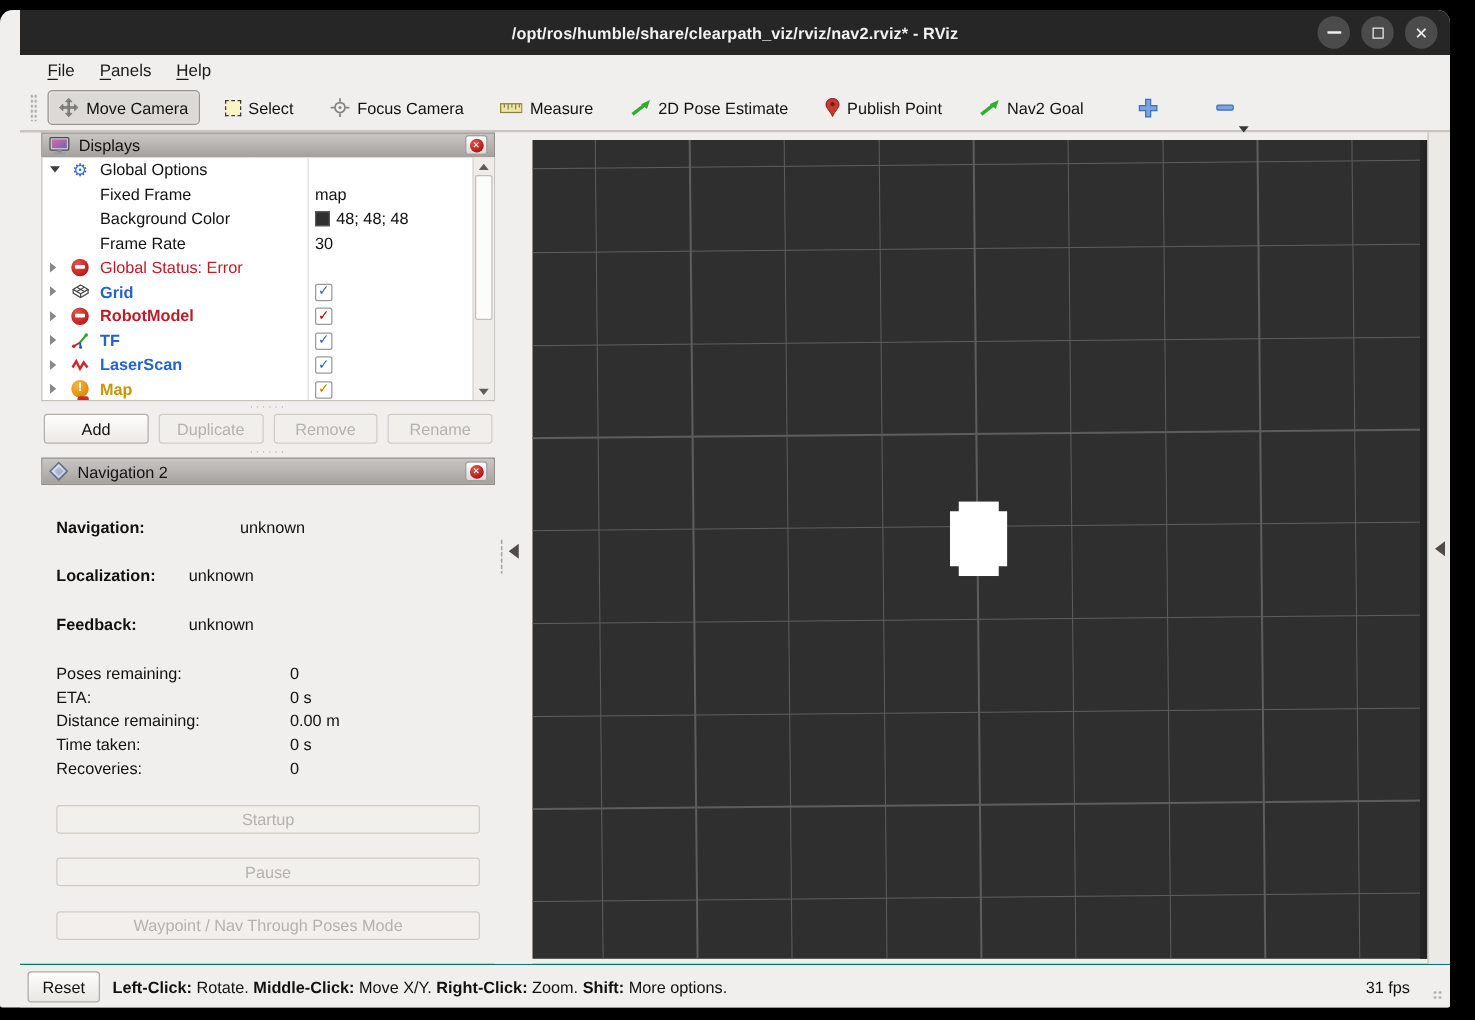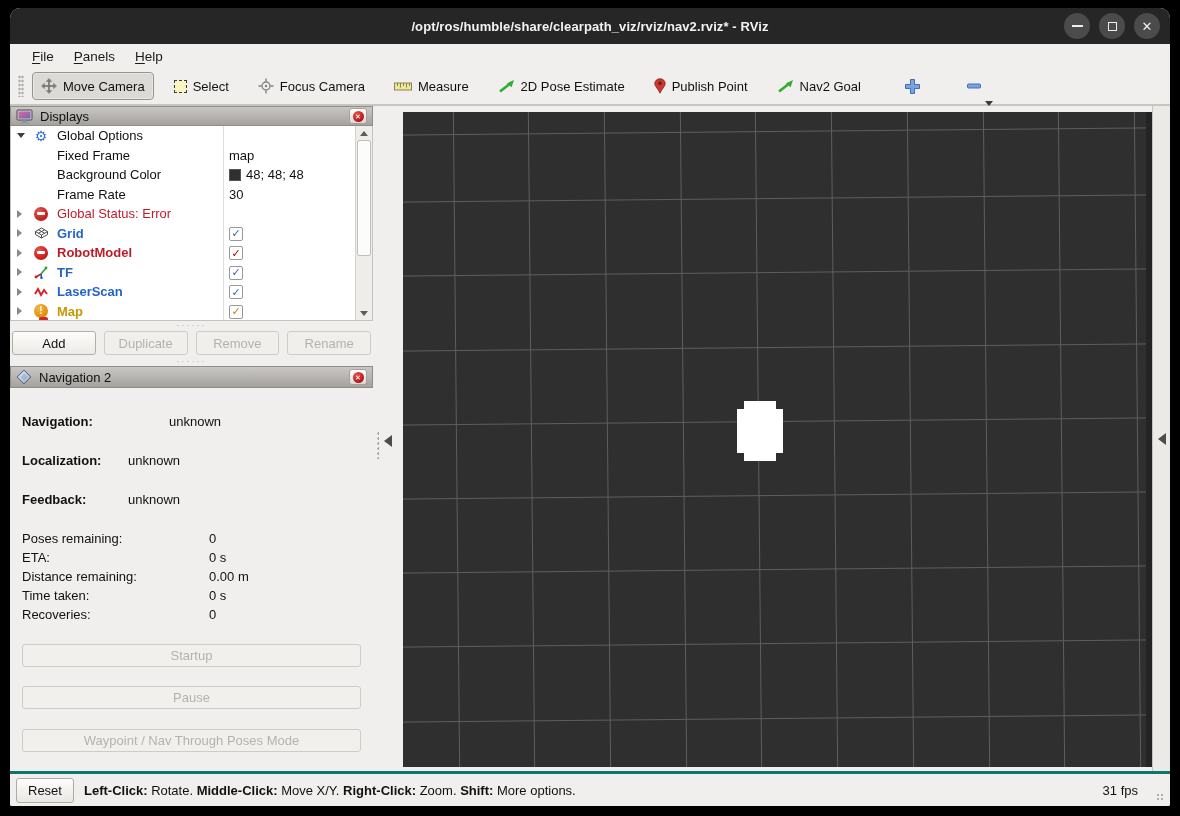--- a/index.html
+++ b/index.html
@@ -1,21 +1,21 @@
 <!DOCTYPE html>
 <html><head>
 <meta charset="utf-8">
 <style>
   * { box-sizing: border-box; margin:0; padding:0; }
   html,body { width:1180px; height:816px; }
   body { background:#000; font-family:"Liberation Sans","DejaVu Sans",sans-serif; position:relative; overflow:hidden; }
 
-  .window { position:absolute; left:10px; top:8px; width:1160px; height:798px;
+  .window { position:absolute; left:0; top:8px; width:1160px; height:798px;
             background:#f0efed; border-radius:10px 10px 2px 2px; overflow:hidden;
-            display:flex; flex-direction:column; }
+            display:flex; flex-direction:column;padding-left:16px; }
 
   
   .titlebar { flex:0 0 36px; background:#262626; position:relative;
               display:flex; align-items:center; justify-content:center; }
   .title { color:#f2f2f2; font-weight:bold; font-size:13px; letter-spacing:.1px; }
   .winbtns { position:absolute; right:10px; top:5px; display:flex; gap:9px; }
   .wbtn { width:26px; height:26px; border-radius:50%; background:#4b4b4b; color:#eee;
           display:flex; align-items:center; justify-content:center; cursor:default; }
   .glyph-min { width:11px; height:2px; background:#eee; }
   .glyph-max { width:9px; height:9px; border:1.6px solid #eee; }
@@ -40,21 +40,21 @@
   .ticon { display:flex; align-items:center; }
   .selicn { width:13px; height:13px; background:#fbf5c4; border:1.5px dashed #3a3a3a; }
   .minus-wrap { position:relative; }
   .dd-arrow { position:absolute; right:-3px; bottom:-7px; width:0; height:0;
               border-left:4px solid transparent; border-right:4px solid transparent;
               border-top:5px solid #3a3a3a; }
 
   
   .main { flex:1; min-height:0; display:flex; }
 
-  .left-col { flex:0 0 363px; display:flex; flex-direction:column; background:#f0efed; }
+  .left-col { flex:0 0 363px; display:flex; flex-direction:column; background:#f0efed;margin-left:17px; }
 
   .panel-hdr { background:linear-gradient(#c9c7c4,#a5a29e); border:1px solid #8f8c89;
                display:flex; align-items:center; padding:0 5px; font-size:13px; color:#111; }
   .hdr-displays { flex:0 0 20px; }
   .hdr-nav { flex:0 0 22px; }
   .panel-hdr .ptitle { margin-left:7px; flex:1; }
   .closebtn { width:18px; height:16px; background:linear-gradient(#fefefe,#dcd9d5);
               border:1px solid #a5a29e; border-radius:3px;
               display:flex; align-items:center; justify-content:center; }
   .closecirc { width:11px; height:11px; border-radius:50%;
@@ -142,21 +142,21 @@
   .robot { position:absolute; left:334px; top:289px; width:46px; height:60px; background:#fff;
            clip-path:polygon(7px 0,39px 0,39px 8px,46px 8px,46px 52px,39px 52px,39px 60px,
                              7px 60px,7px 52px,0 52px,0 8px,7px 8px); }
 
   .right-strip { flex:0 0 18px; background:#eceae7; border-left:1px solid #c6c3bf; position:relative; }
   .rs-arrow { position:absolute; left:5px; top:327px; width:0; height:0;
               border-top:6px solid transparent; border-bottom:6px solid transparent;
               border-right:8px solid #4e4b48; }
 
   
-  .statusbar { flex:0 0 35px; border-top:3px solid #0f766e; background:#f0efed;
+  .statusbar { flex:0 0 35px; border-top:1px solid #0f766e; background:#f0efed;
                display:flex; align-items:center; padding:0 6px; font-size:13px; color:#111; }
   .reset-btn { padding:4px 11px; background:linear-gradient(#fdfdfc,#e9e7e3);
                border:1px solid #aeaba6; border-radius:3px; margin-right:10px; font-size:13px; }
   .hints { flex:1; white-space:pre; }
   .hints b { font-weight:bold; }
   .fps { margin-right:18px; }
   .grip { width:8px; height:8px; margin-bottom:-14px;
           background-image:radial-gradient(#b2afab 1px, transparent 1.2px); background-size:4px 4px; }
 </style>
 </head>

